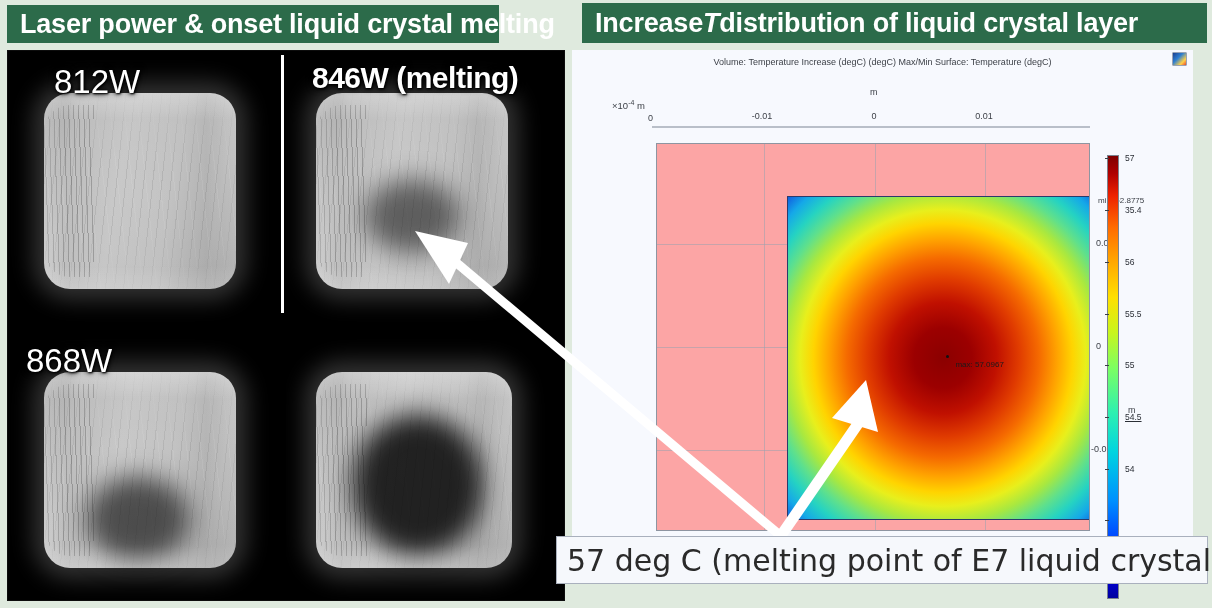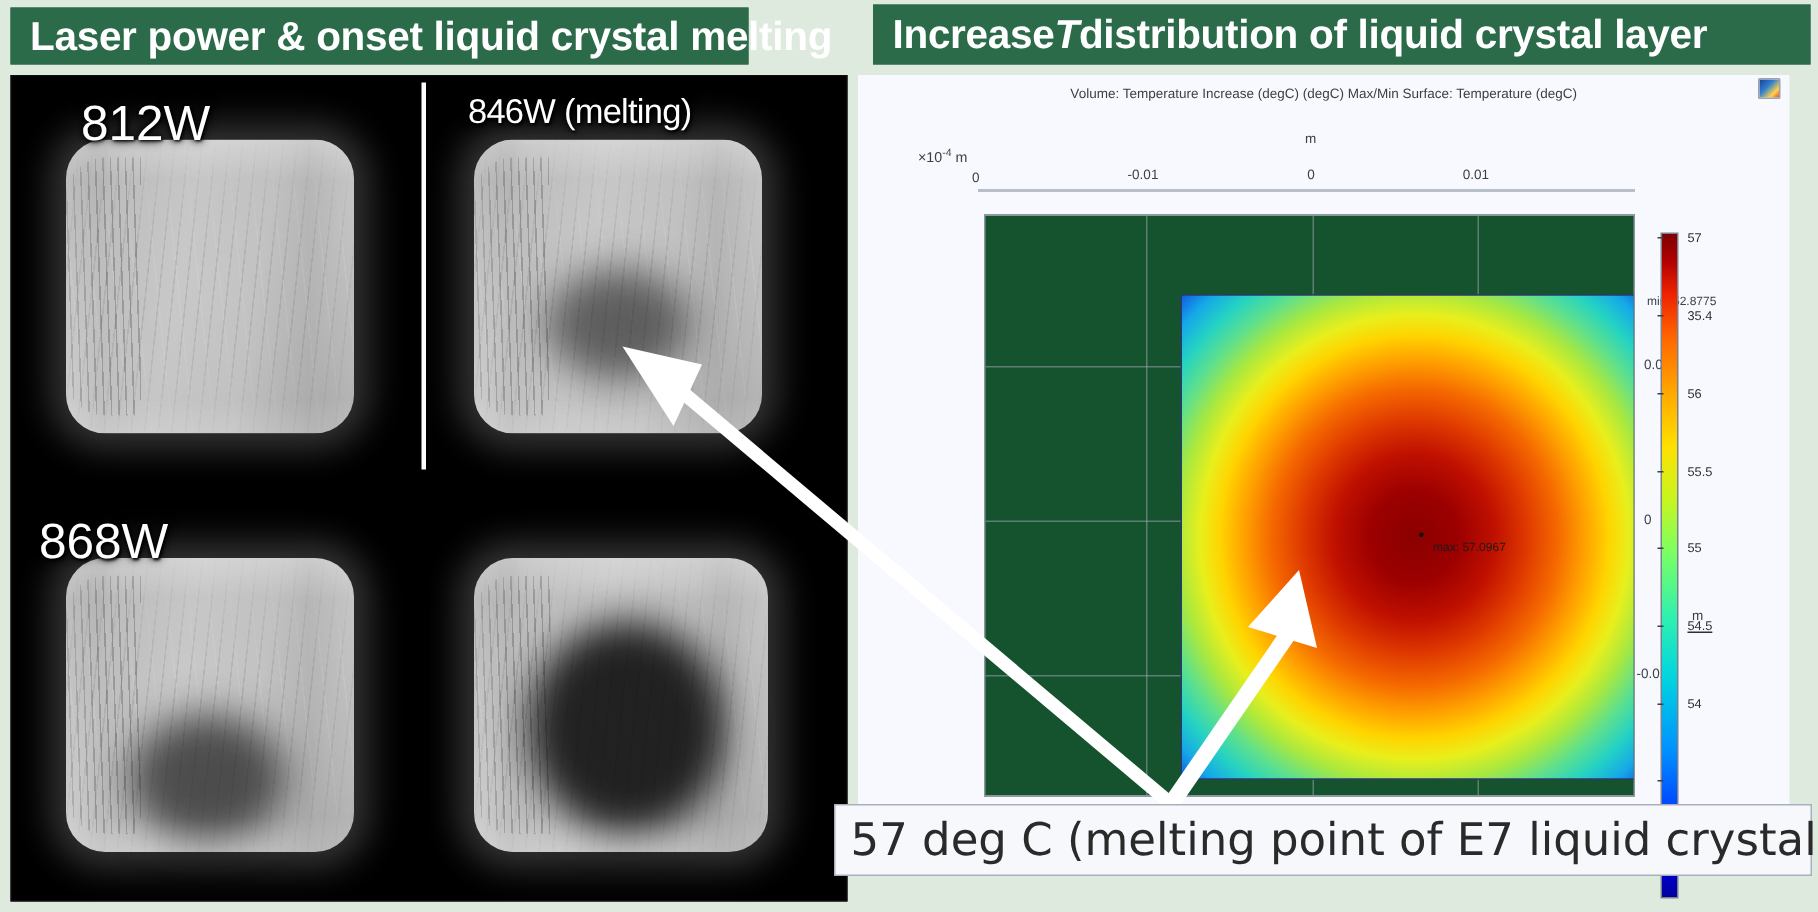--- a/index.html
+++ b/index.html
@@ -88,21 +88,21 @@
                linear-gradient(180deg, rgba(255,255,255,0.28) 0%, rgba(255,255,255,0) 14%, rgba(255,255,255,0) 88%, rgba(255,255,255,0.16) 100%);
   }
   .hotspot{position:absolute;border-radius:50%;filter:blur(13px);}
 
   .photo-label{
     position:absolute;color:#ffffff;
     text-shadow:0 0 4px #000,0 0 7px #000,1px 1px 2px #000;
     white-space:nowrap;pointer-events:none;
   }
   .lbl-thin{font-size:33px;font-weight:400;}
-  .lbl-bold{font-size:23px;font-weight:normal;letter-spacing:-0.5px;}
+  .lbl-bold{font-size:30px;font-weight:bold;letter-spacing:-0.5px;}
 
   
   #sim-panel{
     position:absolute;left:572px;top:50px;width:621px;height:502px;
     background:#f7f9fe;
     box-sizing:border-box;
   }
   #sim-title{
     position:absolute;left:0;top:7px;width:100%;text-align:center;
     font-size:9px;color:#3b3f46;white-space:nowrap;
@@ -117,21 +117,21 @@
   #exp-label sup{font-size:7px;}
   #exp-zero{position:absolute;left:76px;top:63px;font-size:9px;color:#3b3f46;}
 
   #top-axis-line{position:absolute;left:80px;top:76px;width:438px;height:2px;background:#b9bfc9;}
   .xtick{position:absolute;top:61px;font-size:9px;color:#3b3f46;transform:translateX(-50%);}
 
   
   #plot-box{
     position:absolute;left:84px;top:93px;width:434px;height:388px;
     border:1px solid #8e95a1;
-    background:#14532d;
+    background:#fca5a5;
     box-sizing:border-box;
     overflow:hidden;
   }
   .gridline-v{position:absolute;top:0;bottom:0;width:1px;background:#9aa2ae;opacity:.55;}
   .gridline-h{position:absolute;left:0;right:0;height:1px;background:#9aa2ae;opacity:.55;}
 
   
   #heat-square{
     position:absolute;left:130px;top:52px;width:312px;height:324px;
     border:1px solid #2b3a6b;

